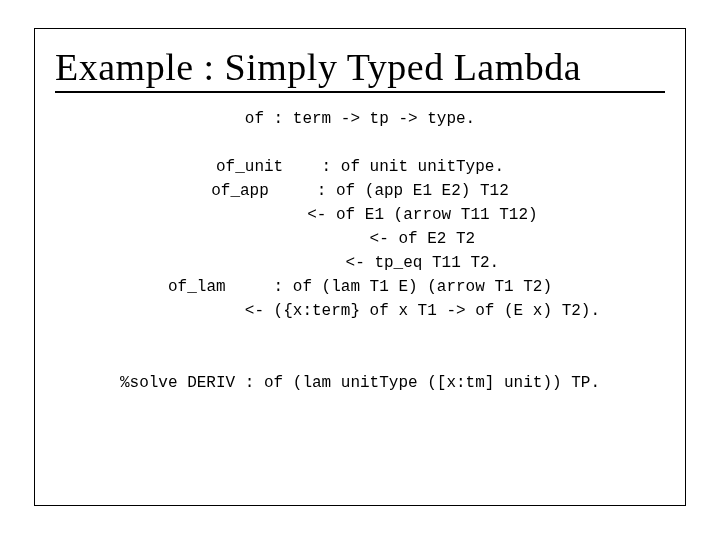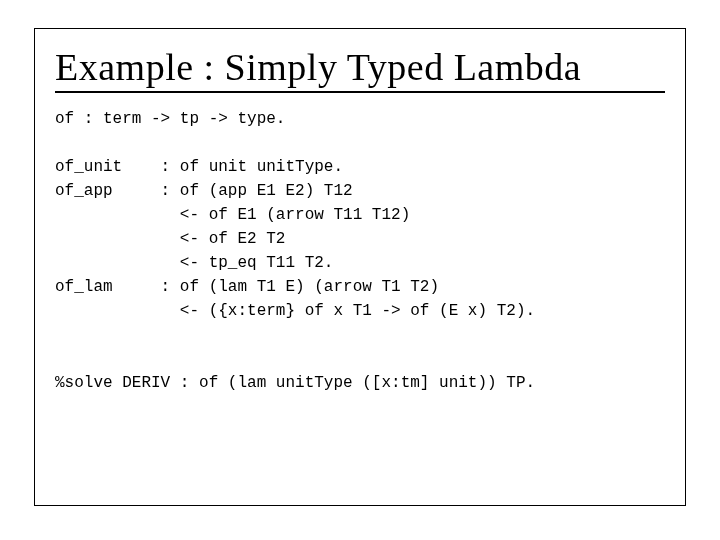--- a/index.html
+++ b/index.html
@@ -33,20 +33,21 @@
     border-bottom: 2px solid #000;
     letter-spacing: 0.5px;
   }
   .code {
     font-family: "Courier New", Courier, monospace;
     font-size: 16px;
     line-height: 1.5;
     white-space: pre;
     color: #000;
     margin-top: 14px;
+    text-align: center;
   }
 </style>
 </head>
 <body>
 
 <div class="slide">
   <div class="frame">
     <h1 class="title">Example : Simply Typed Lambda</h1>
     <div class="code"><span>of : term -&gt; tp -&gt; type.</span>
 <span></span>

